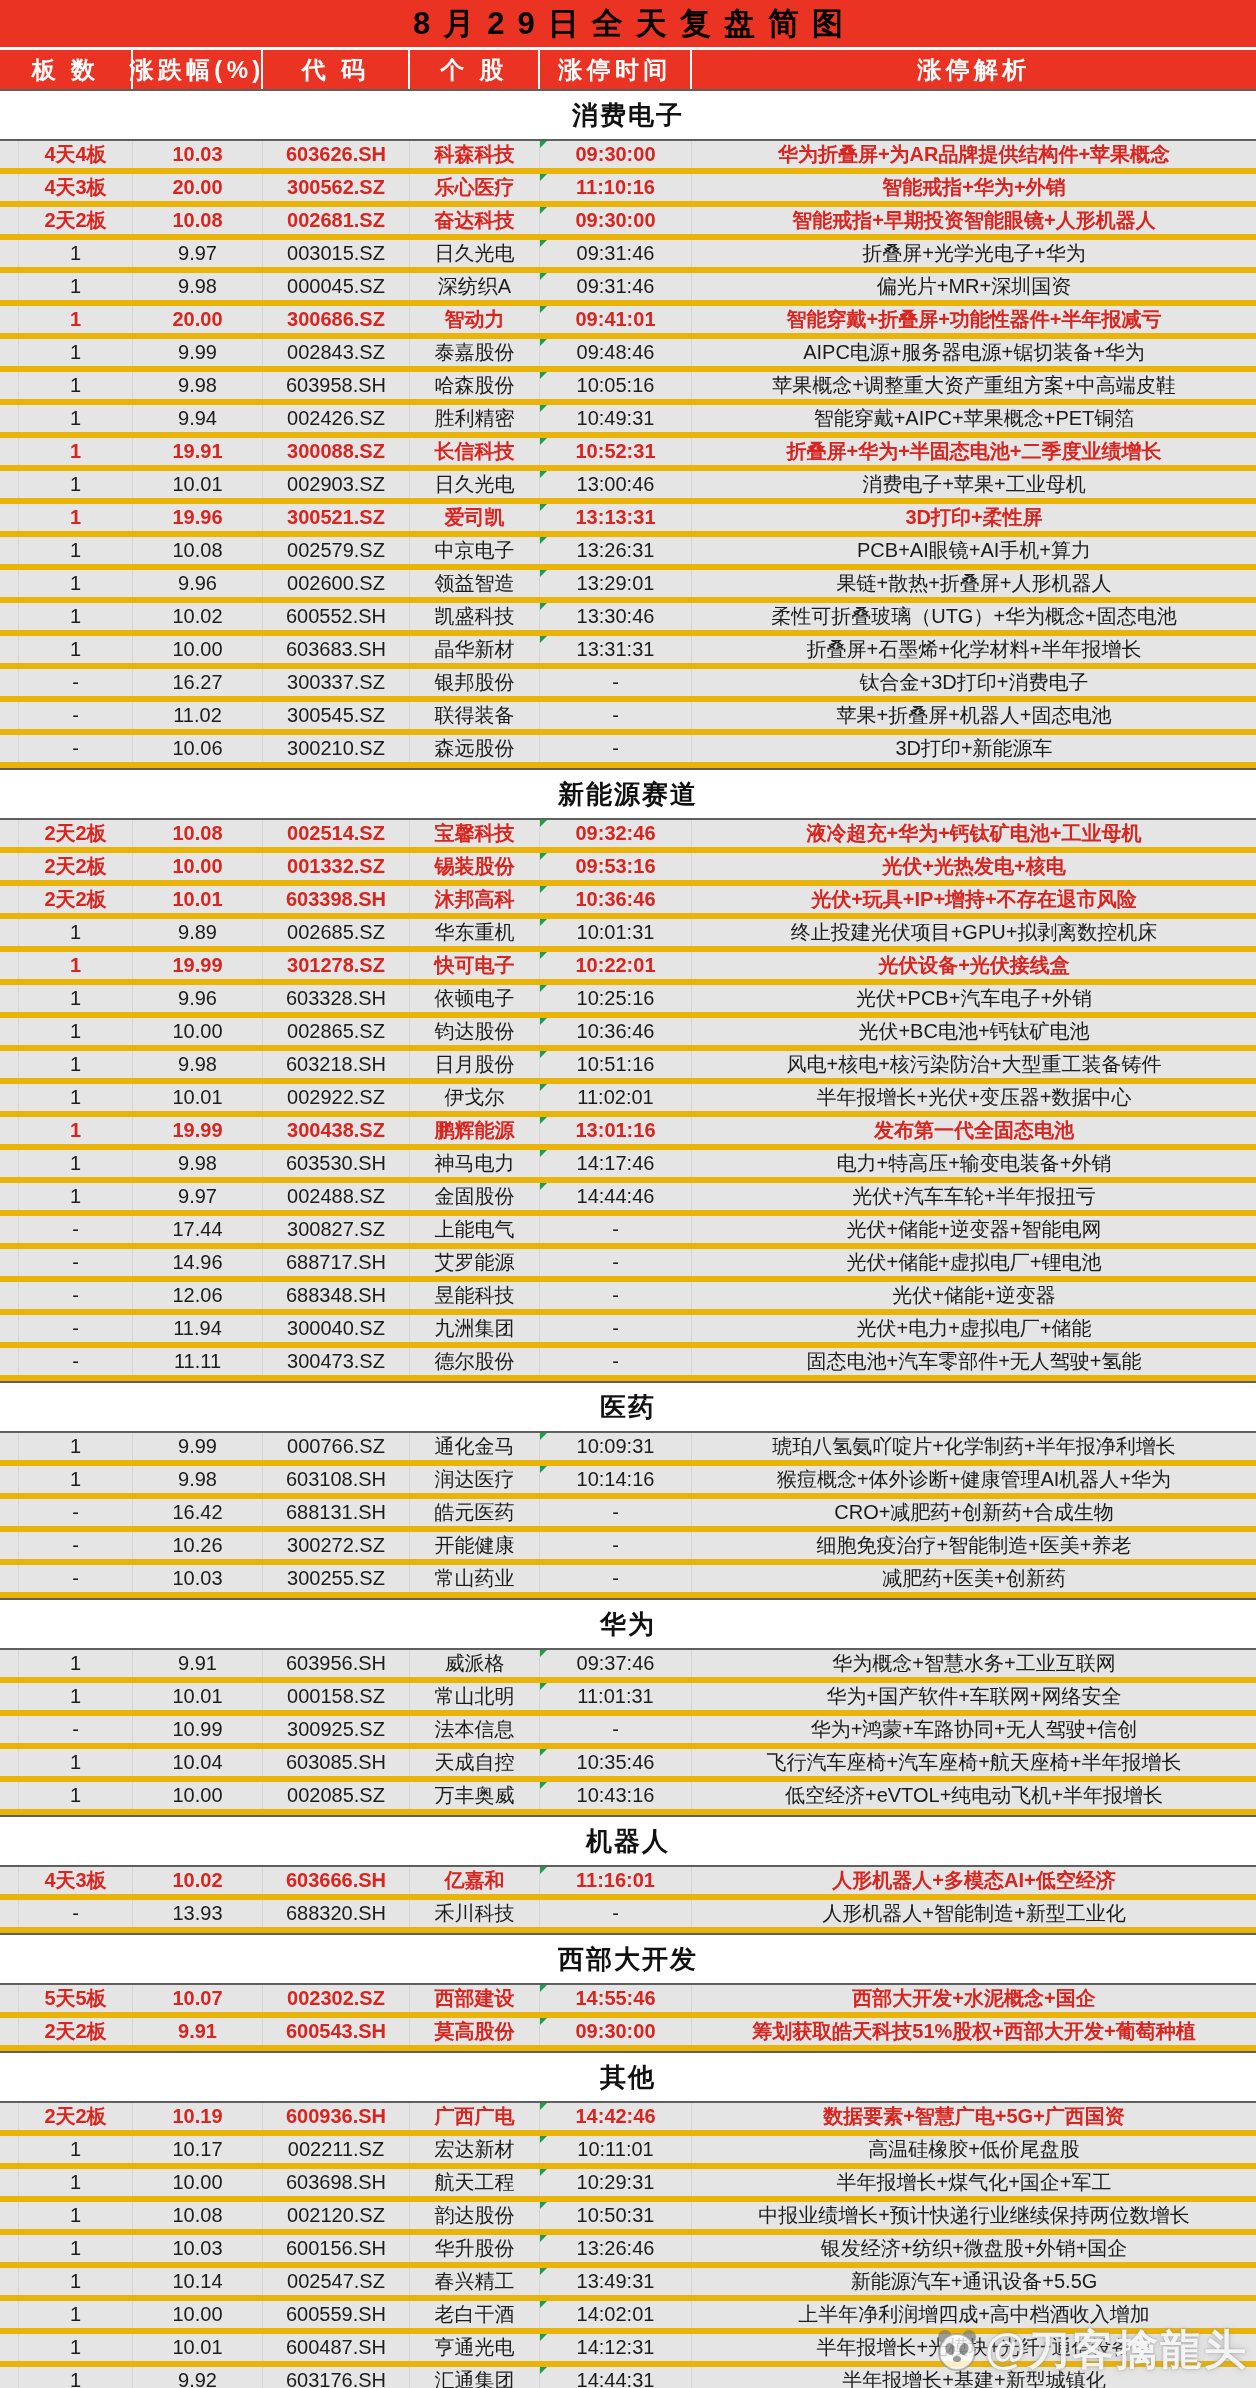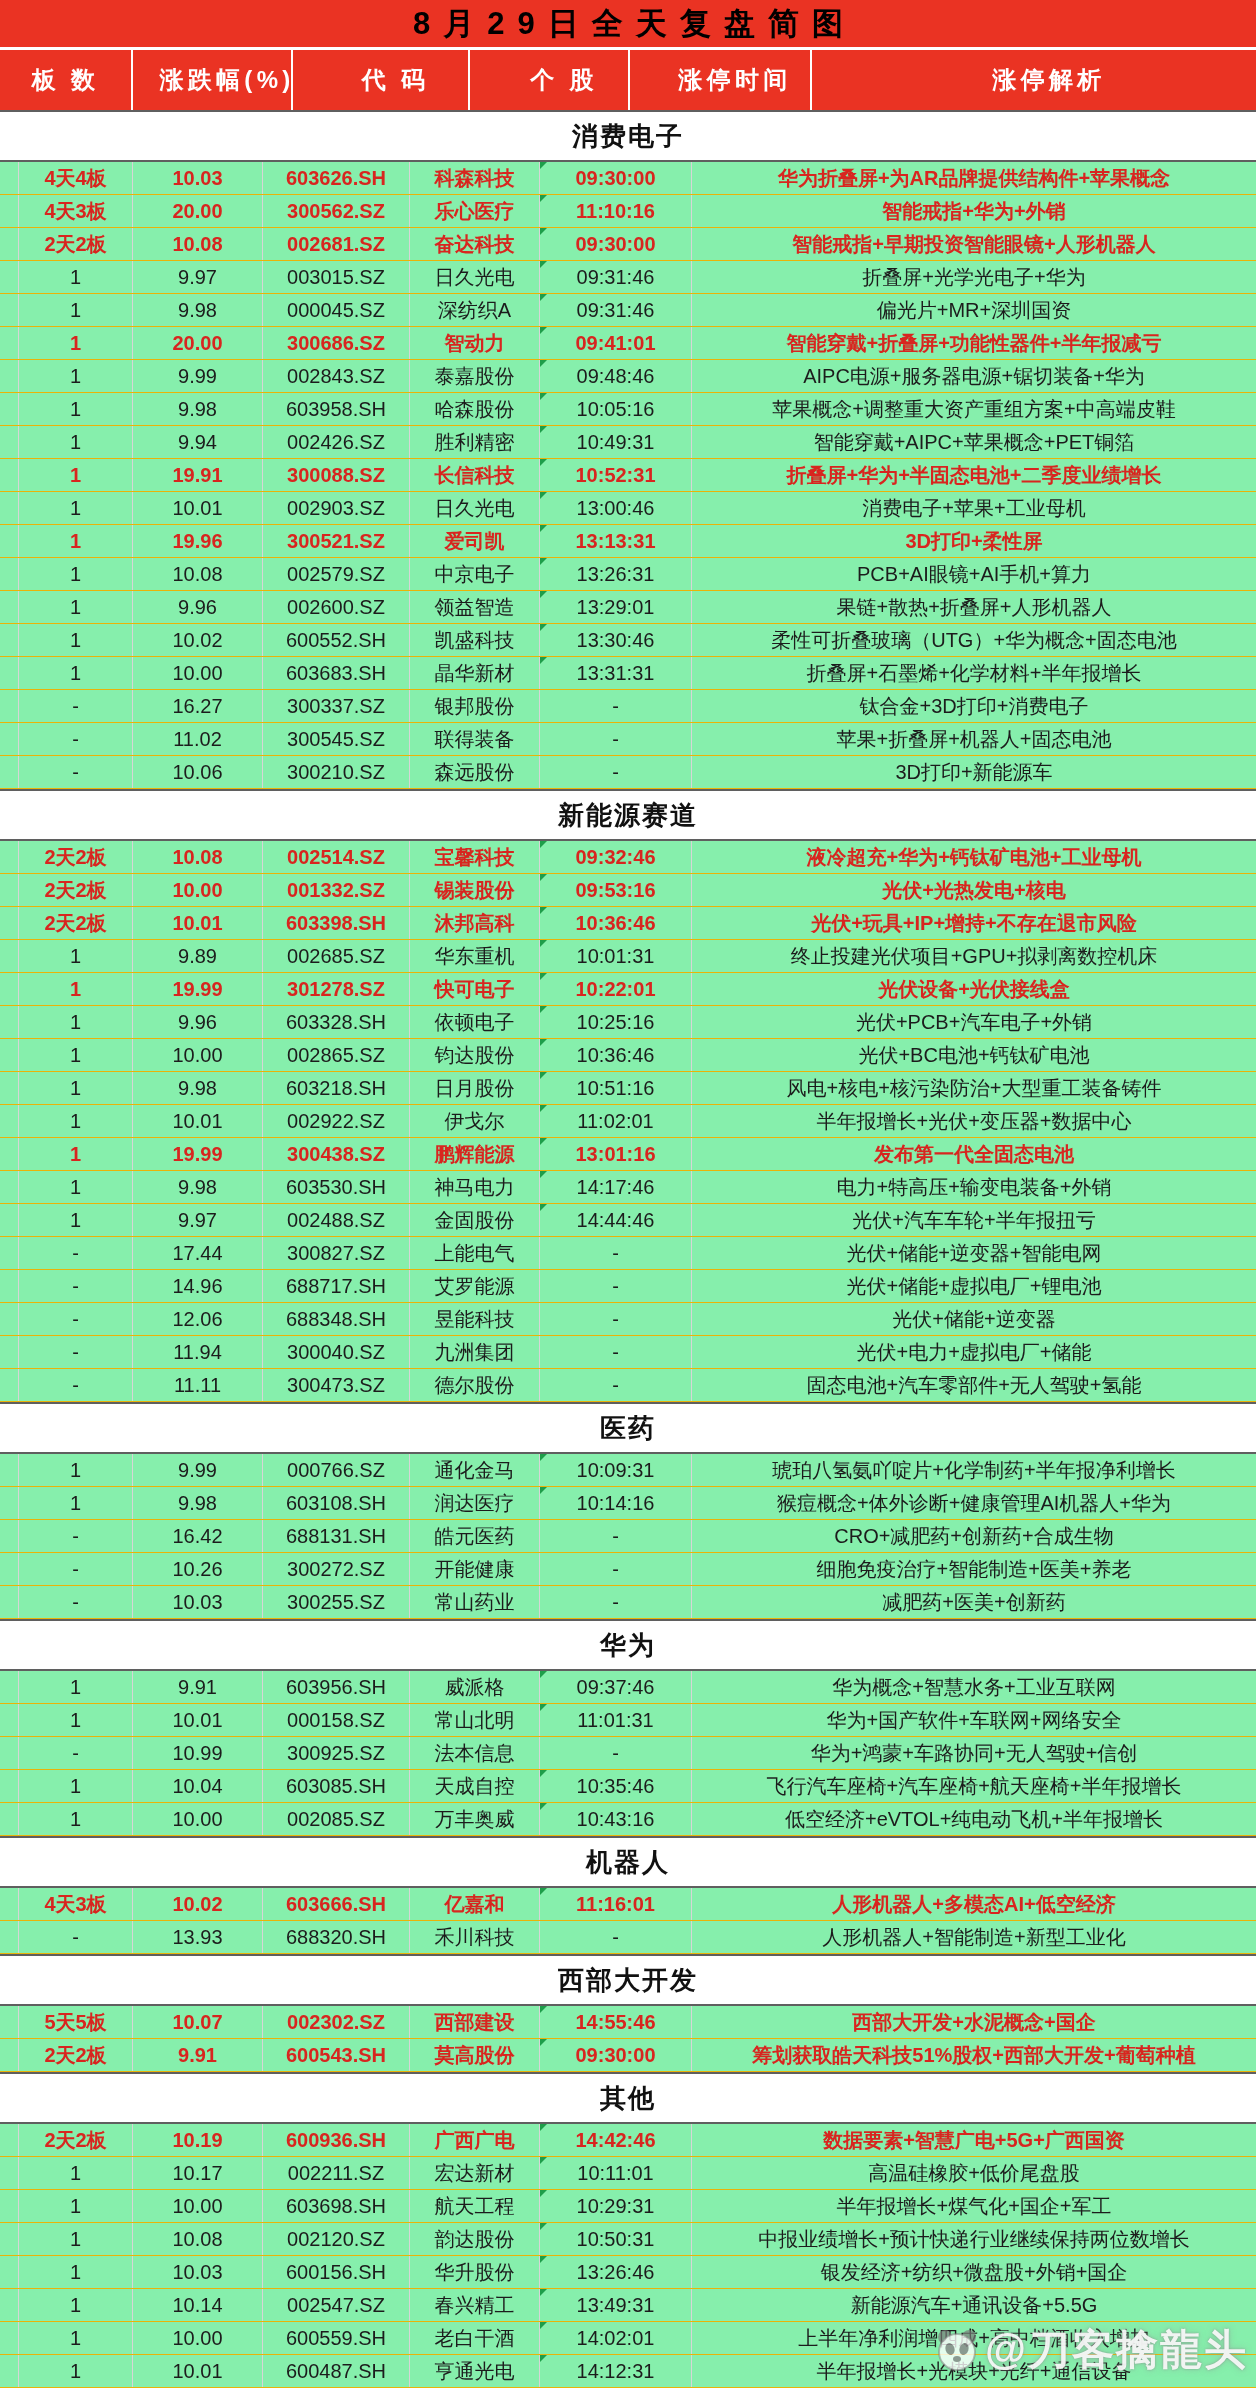--- a/index.html
+++ b/index.html
@@ -9,38 +9,38 @@
     overflow:hidden;
   }
   .title-bar{
     height:50px;background:#ea3323;color:#000000;
     display:flex;align-items:center;justify-content:center;
     font-size:31px;font-weight:700;letter-spacing:0.42em;text-indent:0.42em;
     border-bottom:3px solid #ffffff;box-sizing:border-box;
   }
   .col-header{
     display:grid;grid-template-columns:133px 130px 147px 130px 152px 1fr;
-    height:60px;background:#ea3323;box-sizing:border-box;gap:30px;
+    height:39px;background:#ea3323;box-sizing:border-box;
   }
   .col-header .hcell{
     color:#ffffff;font-size:24px;font-weight:700;letter-spacing:0.18em;
     display:flex;align-items:center;justify-content:center;
     border-right:2px solid #ffffff;box-sizing:border-box;white-space:nowrap;
   }
   .col-header .hcell:last-child{border-right:none;}
   .section-row{
     height:52px;display:flex;align-items:center;justify-content:center;
     background:#ffffff;color:#111111;font-size:26px;font-weight:700;
     border-top:2px solid #5f5f5f;border-bottom:2px solid #5f5f5f;
     box-sizing:border-box;letter-spacing:2px;
   }
   .row{
     display:grid;grid-template-columns:19px 114px 130px 147px 130px 152px 1fr;
-    height:33px;box-sizing:border-box;border-bottom:1px solid #eab308;
-    background:#86efac;
+    height:33px;box-sizing:border-box;border-bottom:6px solid #eab308;
+    background:#e5e5e5;
   }
   .row .cell{
     display:flex;align-items:center;justify-content:center;
     font-size:20px;color:#1c1c1c;font-weight:500;white-space:nowrap;
     border-right:1px solid #d6d6d6;box-sizing:border-box;position:relative;
     overflow:hidden;
   }
   .row .cell:last-child{border-right:none;}
   .row.hot .cell{color:#d8251f;font-weight:700;}
   .cell.flag::before{

